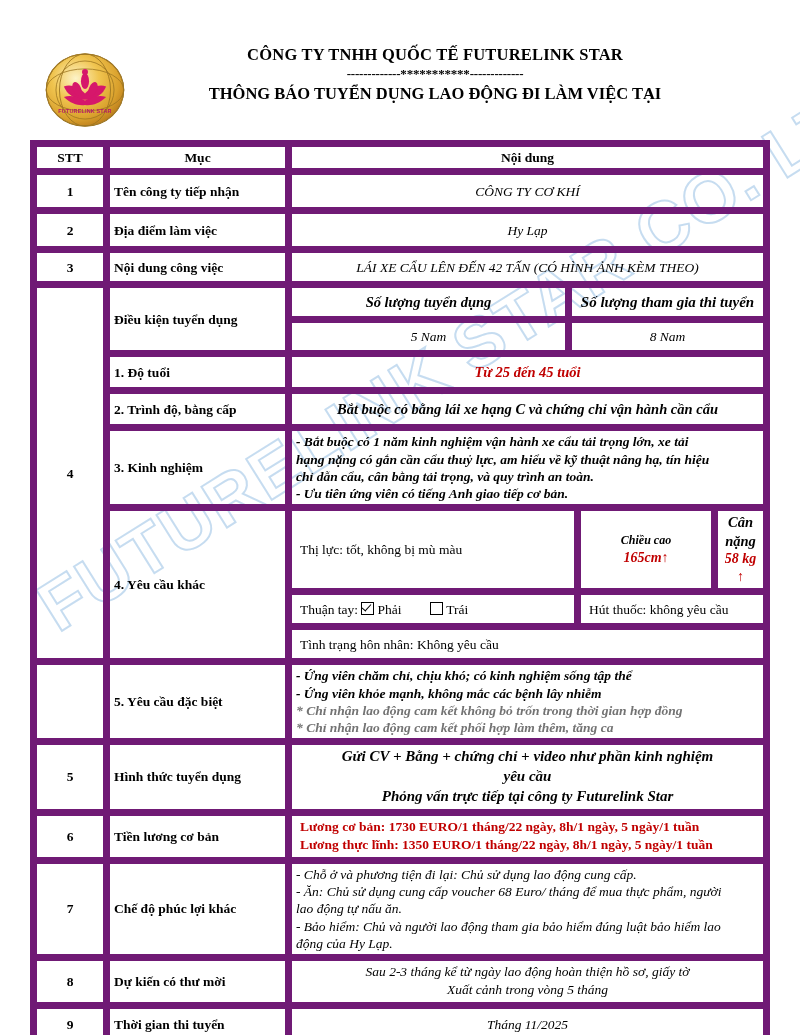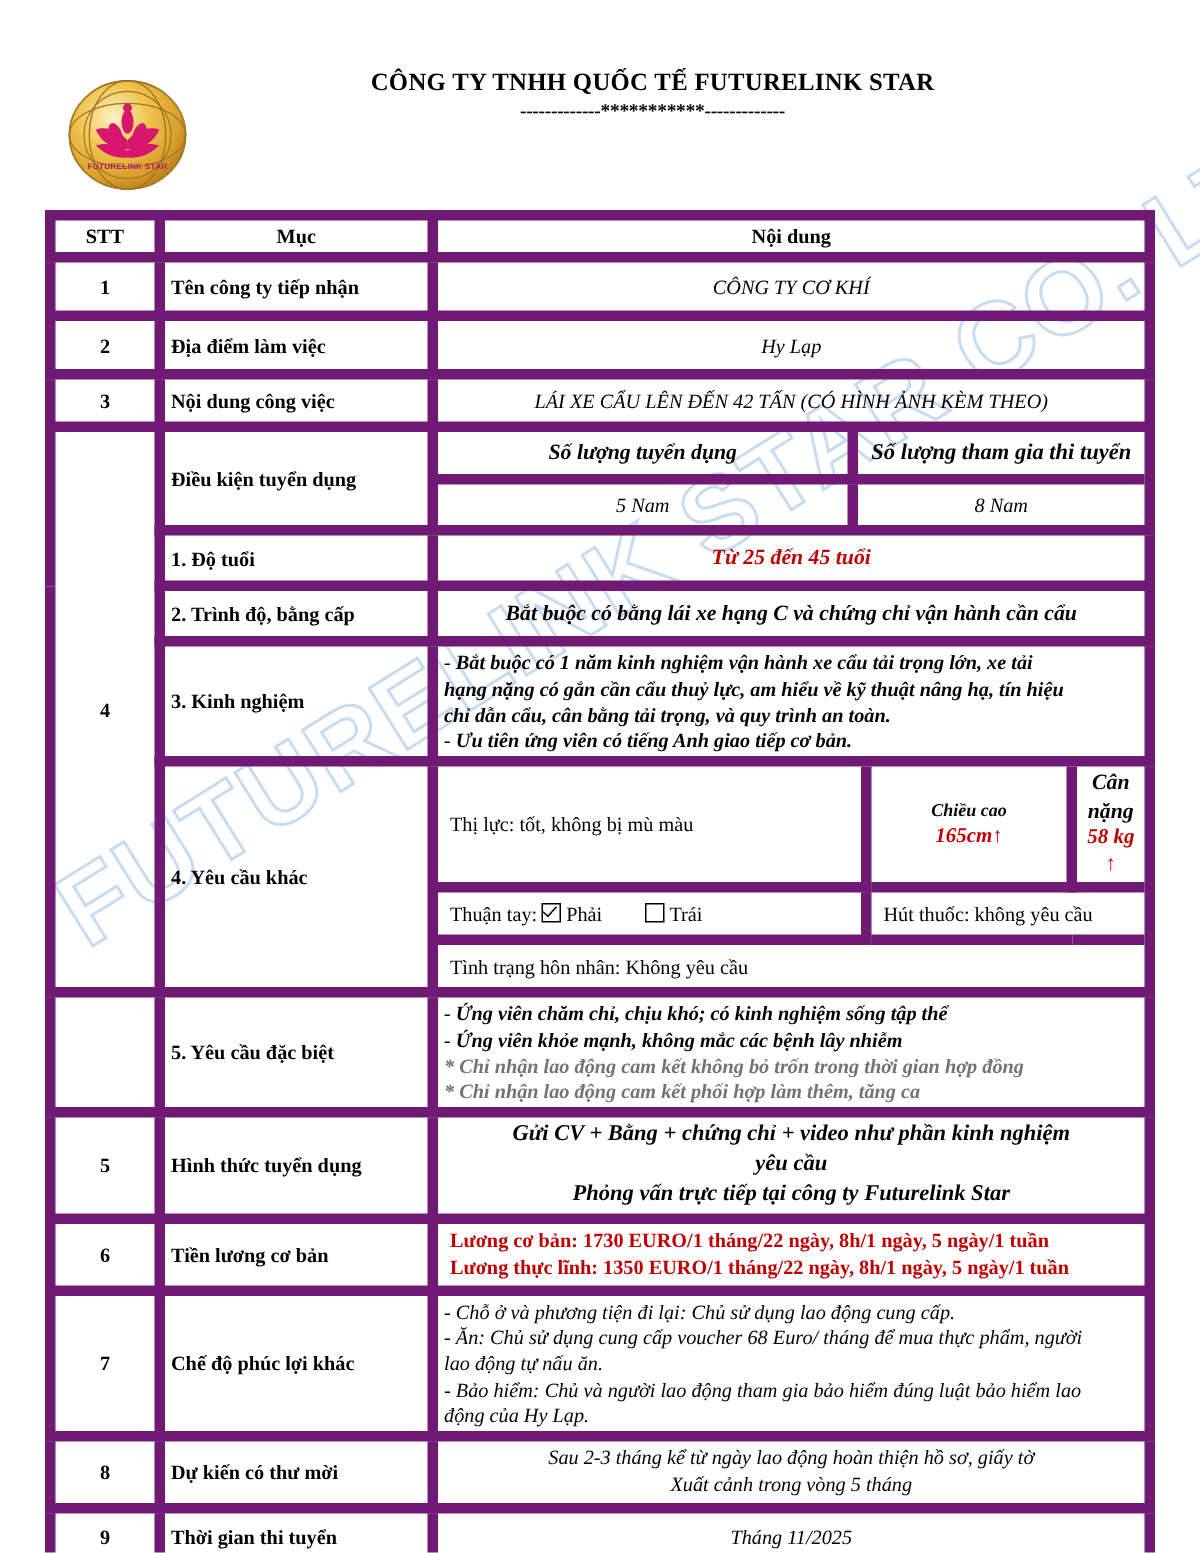--- a/index.html
+++ b/index.html
@@ -217,20 +217,21 @@
             <ellipse cx="59" cy="49" rx="4.6" ry="8.5" transform="rotate(24 59 49)"></ellipse>
             <path d="M26 58 C34 66 43 68 50 67 C57 68 66 66 74 58 C66 55 58 58 50 62 C42 58 34 55 26 58 Z"></path>
           </g>
           <text x="50" y="76" text-anchor="middle" font-family="Liberation Sans, sans-serif" font-size="6.2" font-weight="700" fill="#b4156a" letter-spacing="0.2">FUTURELINK STAR</text>
         </svg>
       </div>
     </div>
     <div class="head-text">
       <div class="h-line1">CÔNG TY TNHH QUỐC TẾ FUTURELINK STAR</div>
       <div class="h-stars">-------------***********-------------</div>
+      <div class="h-line2">THÔNG BÁO TUYỂN DỤNG LAO ĐỘNG ĐI LÀM VIỆC TẠI</div>
     </div>
   </div>
 
   <div class="tbl-wrap">
     <table class="main">
 
       <tbody>
           <tr>
         <td class="c-stt head-cell">STT</td>
         <td class="c-muc head-cell">Mục</td>

